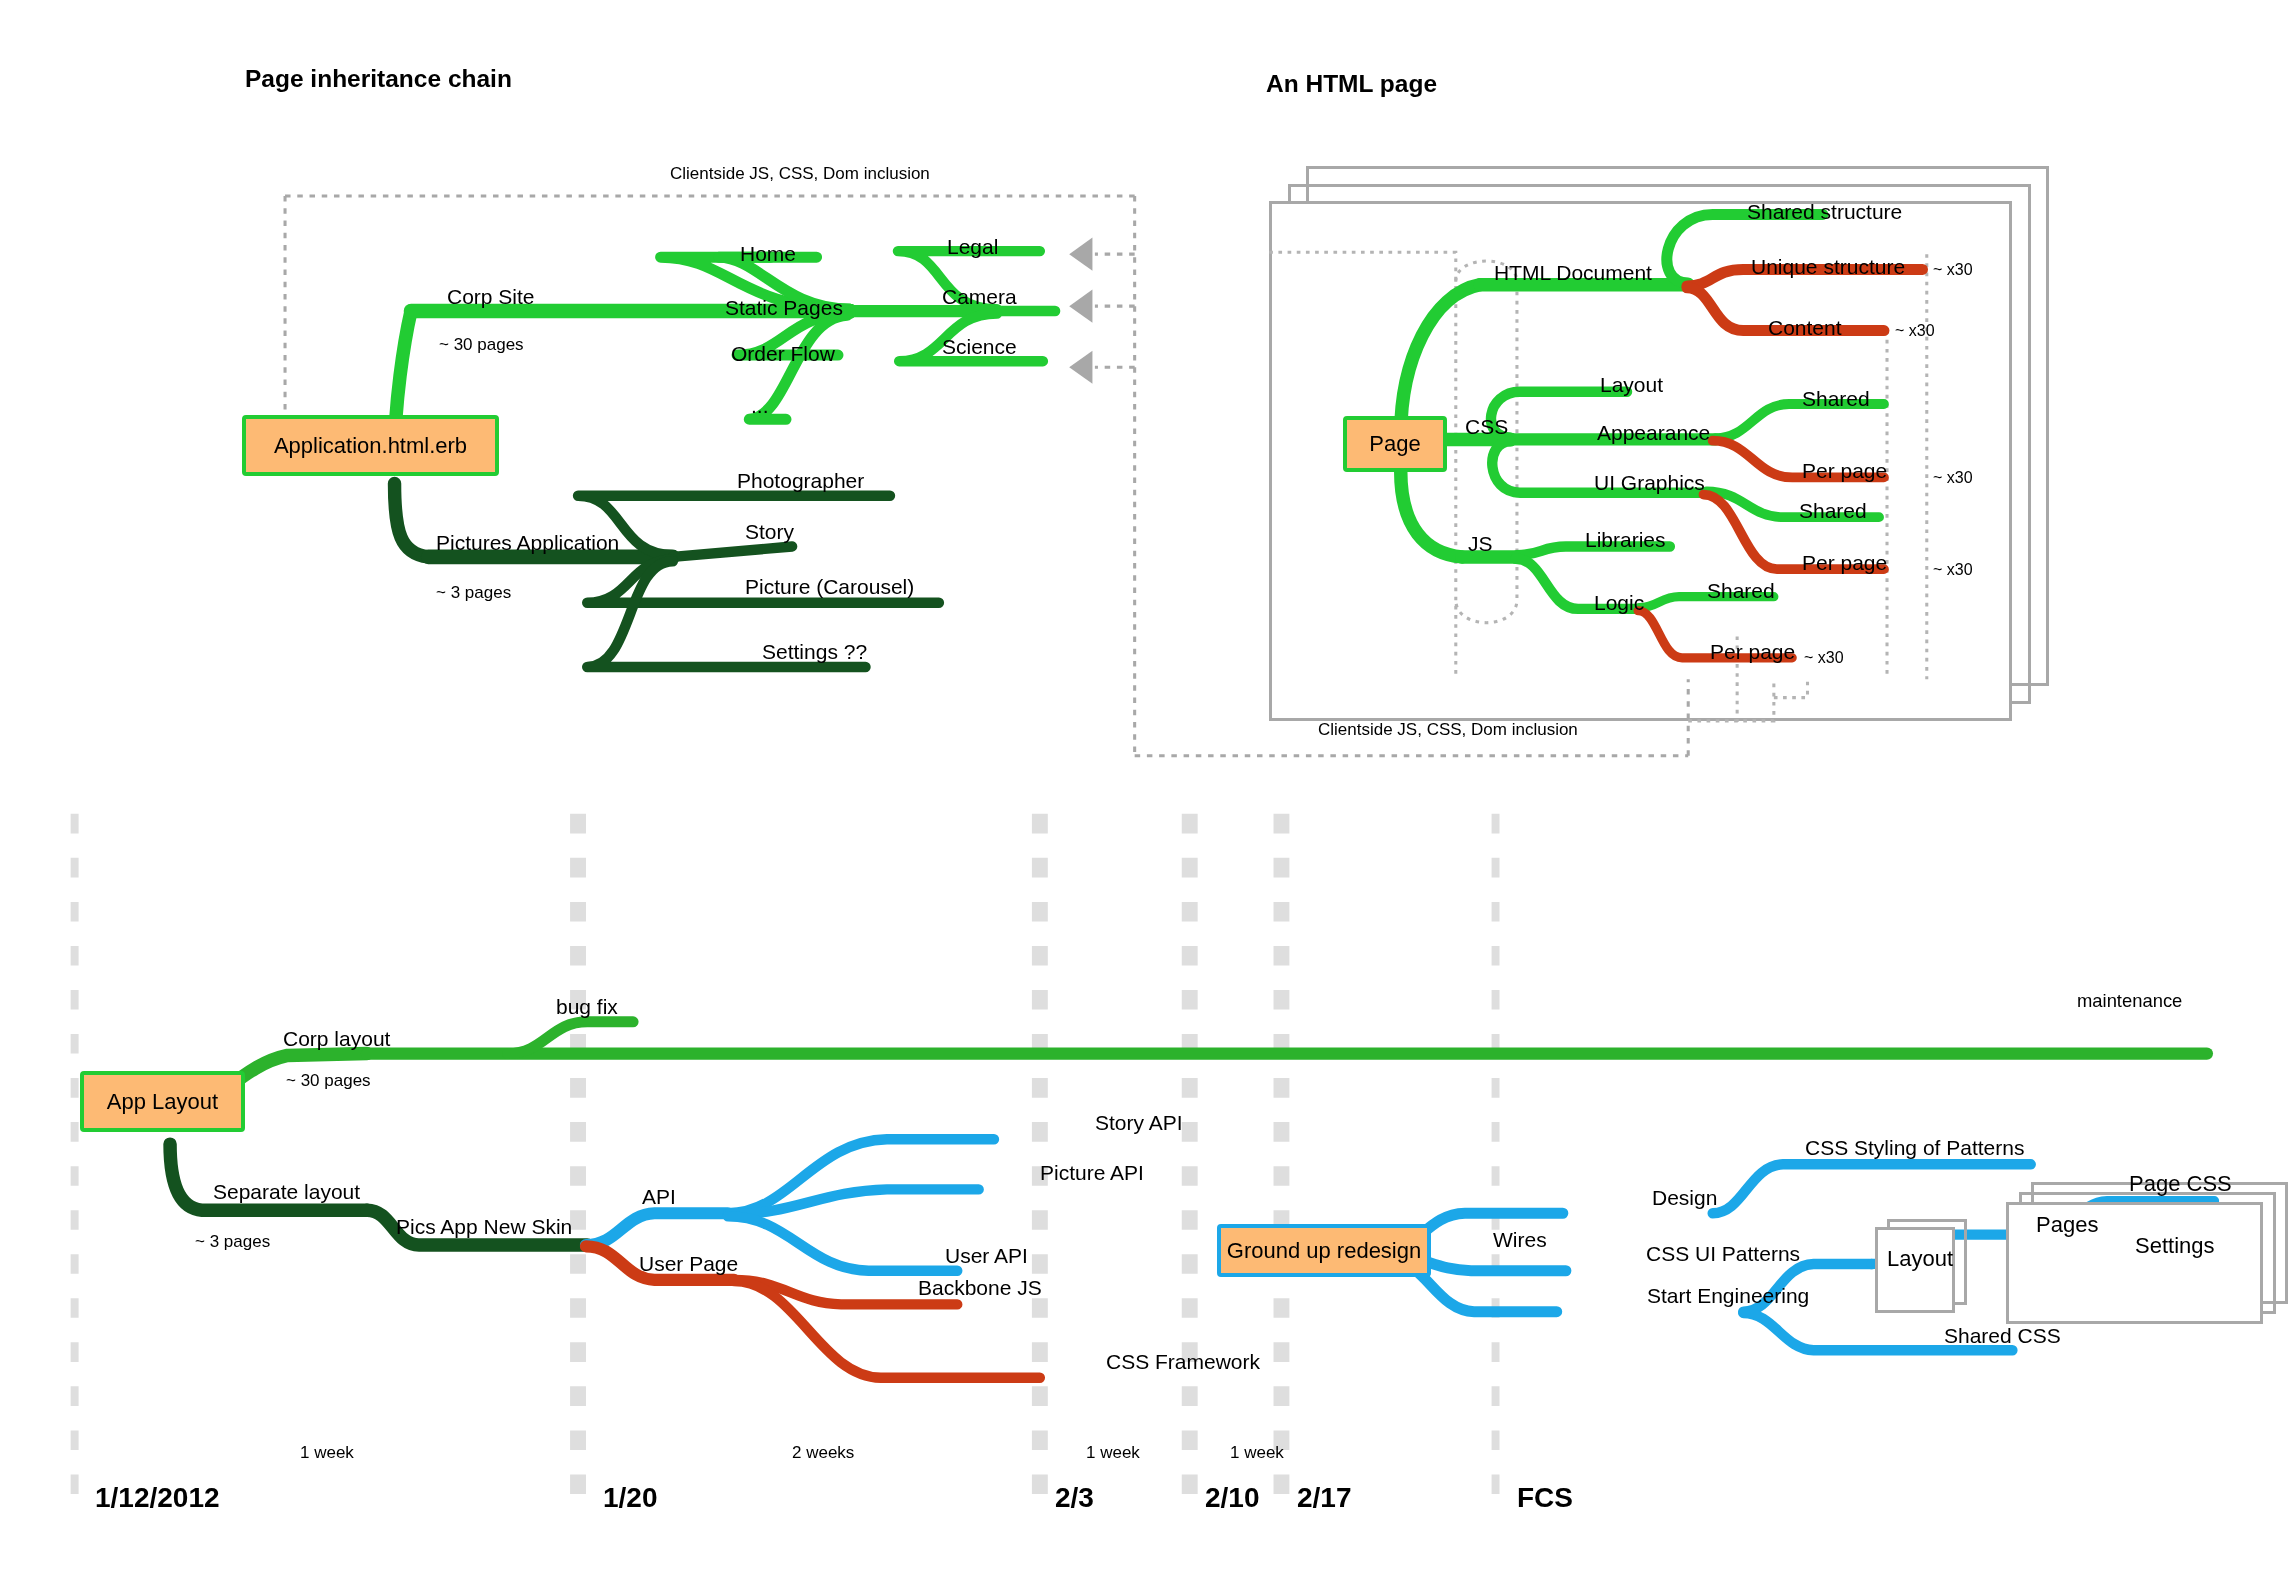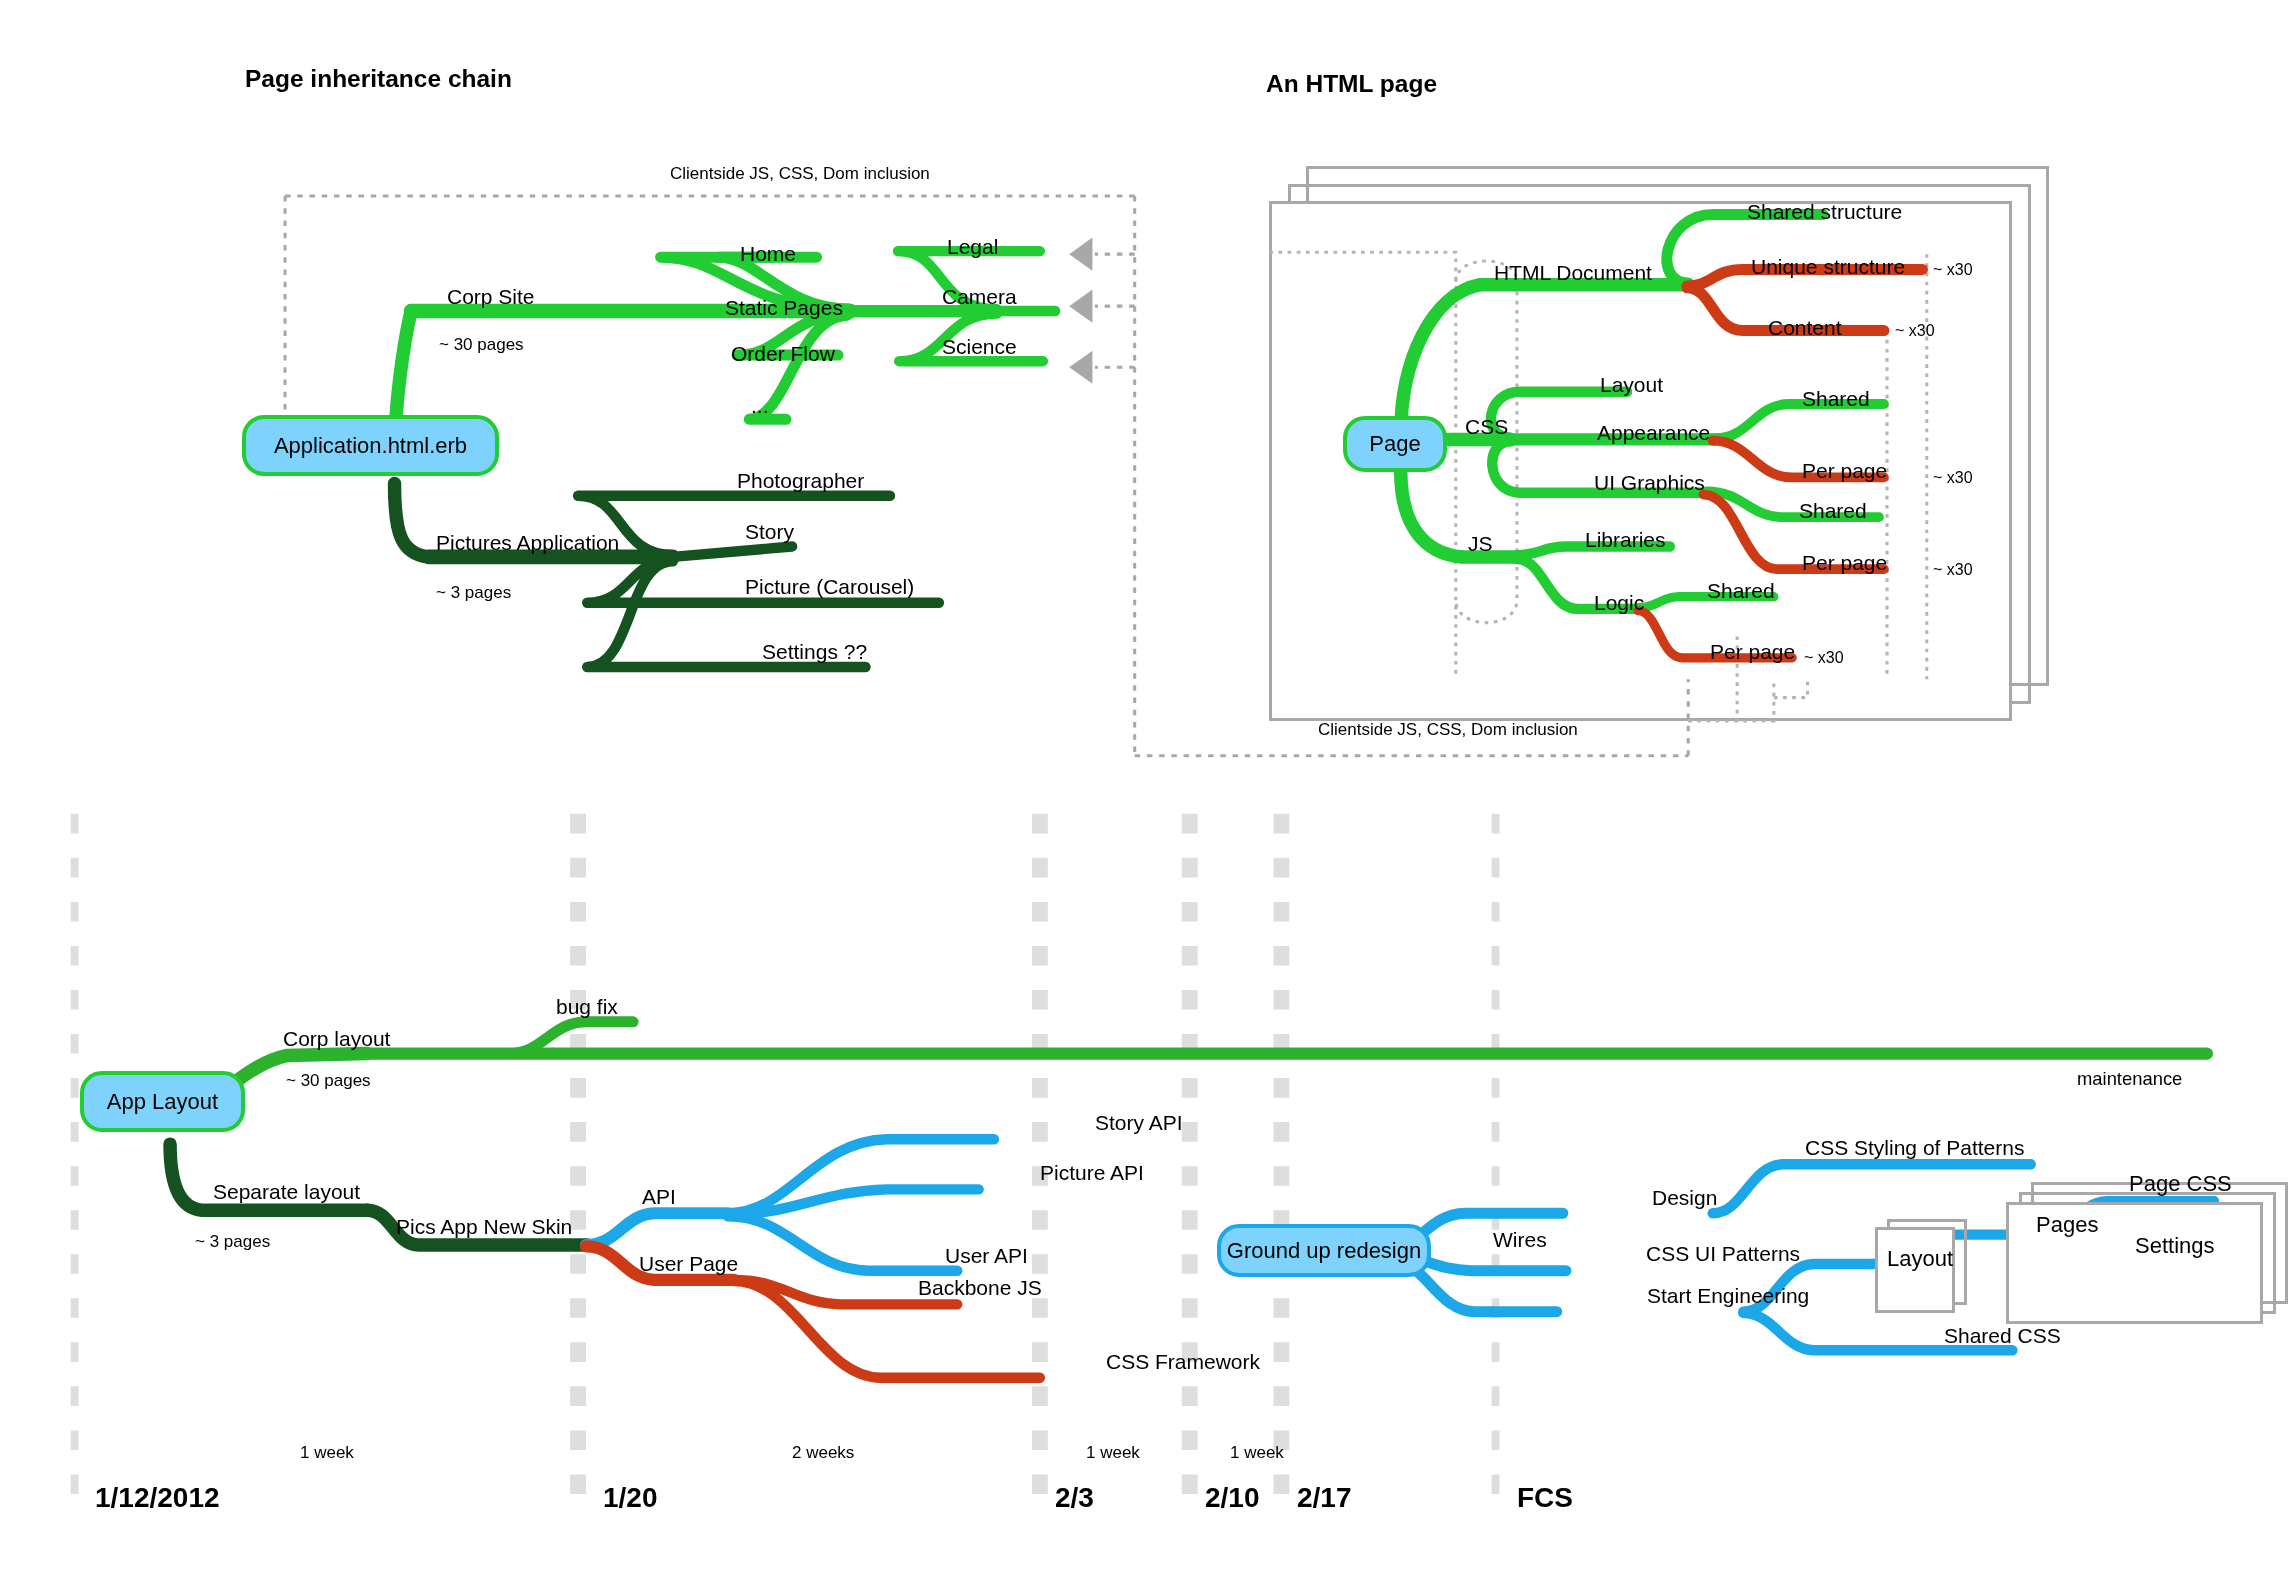--- a/index.html
+++ b/index.html
@@ -26,22 +26,22 @@
   .node     { font-size: 21px; }
   .nodesm   { font-size: 18.4px; }
   .annot    { font-size: 17px; }
   .xlbl     { font-size: 17px; }
   .datelbl  { font-size: 28px; font-weight: bold; }
   .boxlbl   { font-size: 22px; }
   .tiny     { font-size: 16px; text-align: right; }
 
   .rbox {
     position:absolute;
-    border-radius: 22px;
-    background: #7dd3fc;
+    border-radius: 4px;
+    background: #fdba74;
     display:flex; align-items:center; justify-content:center;
     font-size: 22px;
     color:#000;
   }
   .rbox.green { border: 4.3px solid #22cc33; }
   .rbox.blue  { border: 4.3px solid #1ca7e8; }
 
   .frame { position:absolute; border: 3.1px solid #a8a8a8; background: transparent; }
   .frame.fill { background:#fff; }
 </style>
@@ -257,21 +257,21 @@
 
   <div class="lbl annot" style="left:1318px; top:721px;">Clientside JS, CSS, Dom inclusion</div>
 
   <div class="rbox green" style="left:80px; top:1071px; width:165px; height:61px;">
     <span>App Layout</span>
   </div>
 
   <div class="lbl node" style="left:283px; top:1028px;">Corp layout</div>
   <div class="lbl annot" style="left:286px; top:1072px;">~ 30 pages</div>
   <div class="lbl node" style="left:556px; top:996px;">bug fix</div>
-  <div class="lbl nodesm" style="left:2077px; top:1070px;">maintenance</div>
+  <div class="lbl nodesm" style="left:2077px; top:992px;">maintenance</div>
 
   <div class="lbl node" style="left:213px; top:1181px;">Separate layout</div>
   <div class="lbl annot" style="left:195px; top:1233px;">~ 3 pages</div>
   <div class="lbl node" style="left:396px; top:1216px;">Pics App New Skin</div>
 
   <div class="lbl node" style="left:642px; top:1186px;">API</div>
   <div class="lbl node" style="left:639px; top:1253px;">User Page</div>
 
   <div class="lbl node" style="left:1095px; top:1112px;">Story API</div>
   <div class="lbl node" style="left:1040px; top:1162px;">Picture API</div>

